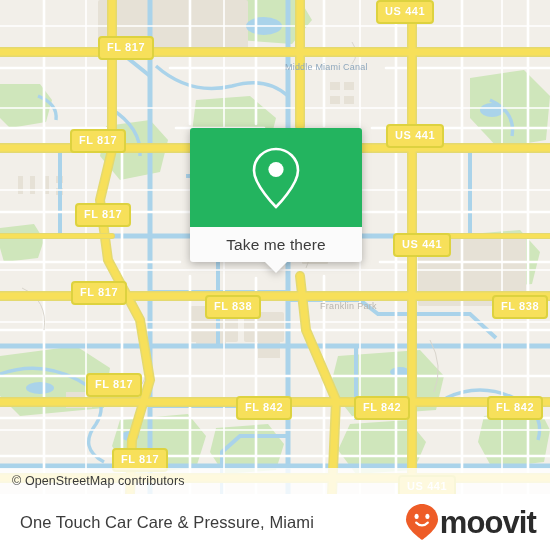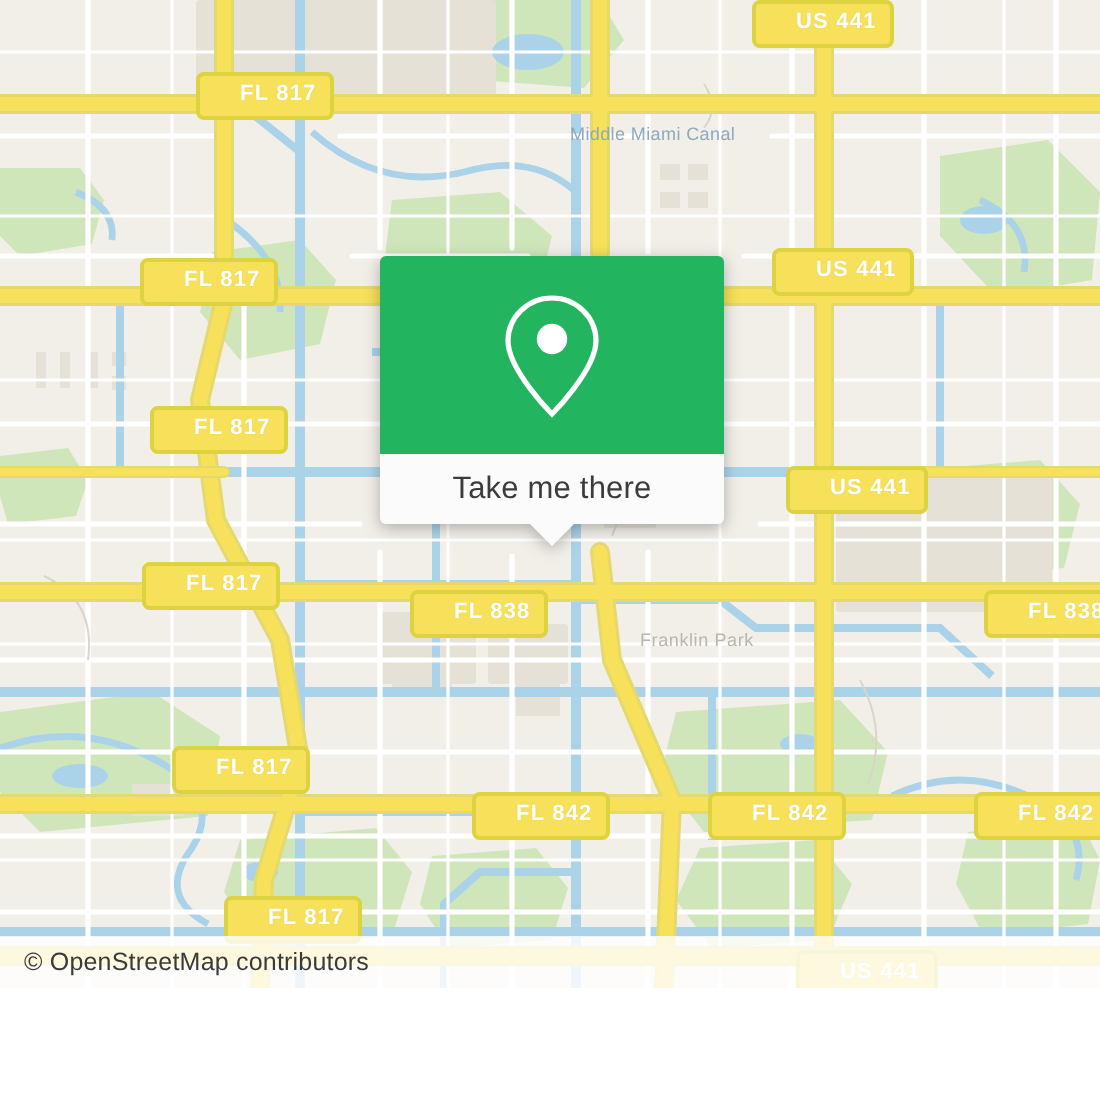--- a/index.html
+++ b/index.html
@@ -35,21 +35,21 @@
   .shield {
     position: absolute;
     background: #f7e05a;
     border: 2px solid #ddd23f;
     border-radius: 4px;
     color: #ffffff;
     font-size: 11px;
     font-weight: bold;
     letter-spacing: .6px;
     line-height: 1;
-    padding: 4px 7px 5px 20px;
+    padding: 4px 7px 5px 7px;
     white-space: nowrap;
     text-shadow: 0 0 1px rgba(0,0,0,.06);
     box-sizing: border-box;
   }
 
   
   .water-label {
     position: absolute;
     color: #8fa8bd;
     font-size: 9px;
@@ -351,35 +351,48 @@
         <div class="shield" style="left: 86px; top: 373px;">FL 817</div>
         <div class="shield" style="left: 236px; top: 396px;">FL 842</div>
         <div class="shield" style="left: 354px; top: 396px;">FL 842</div>
         <div class="shield" style="left: 487px; top: 396px;">FL 842</div>
         <div class="shield" style="left: 112px; top: 448px;">FL 817</div>
         <div class="shield" style="left: 398px; top: 475px;">US 441</div>
       </div>
 
     <div id="map-labels">
         <div class="water-label" style="left: 285px; top: 62px;">Middle Miami Canal</div>
-        <div class="place-label" style="left: 320px; top: 315px;">Franklin Park</div>
+        <div class="place-label" style="left: 320px; top: 301px;">Franklin Park</div>
       </div>
 
     <div id="callout">
       <div id="callout-head">
         <svg width="56" height="66" viewBox="0 0 56 66">
           <path d="M28 4 C15.8 4 6 13.6 6 25.4 C6 40 28 62 28 62 C28 62 50 40 50 25.4 C50 13.6 40.2 4 28 4 Z" fill="none" stroke="#ffffff" stroke-width="2.6"></path>
           <circle cx="28" cy="24.5" r="7.6" fill="#ffffff"></circle>
         </svg>
       </div>
       <div id="callout-body">
         <span id="callout-label">Take me there</span>
       </div>
       <div id="callout-tail"></div>
     </div>
 
     <div id="attribution">
       <span id="attribution-text">© OpenStreetMap contributors</span>
     </div>
   </div>
 
+  <div id="footer">
+    <span id="footer-title">One Touch Car Care &amp; Pressure, Miami</span>
+
+    <div id="brand">
+      <svg width="34" height="38" viewBox="0 0 34 38">
+        <path d="M17 1 C8.2 1 1 8 1 16.6 C1 26.6 17 37 17 37 C17 37 33 26.6 33 16.6 C33 8 25.8 1 17 1 Z" fill="#ee5c27"></path>
+        <ellipse cx="11.6" cy="13.4" rx="2.1" ry="2.6" fill="#ffffff"></ellipse>
+        <ellipse cx="22.4" cy="13.4" rx="2.1" ry="2.6" fill="#ffffff"></ellipse>
+        <path d="M11.2 19.6 Q17 25.4 22.8 19.6" fill="none" stroke="#ffffff" stroke-width="2.2" stroke-linecap="round"></path>
+      </svg>
+      <span id="brand-wordmark">moovit</span>
+    </div>
+  </div>
 
 </div>
 
 </body></html>

